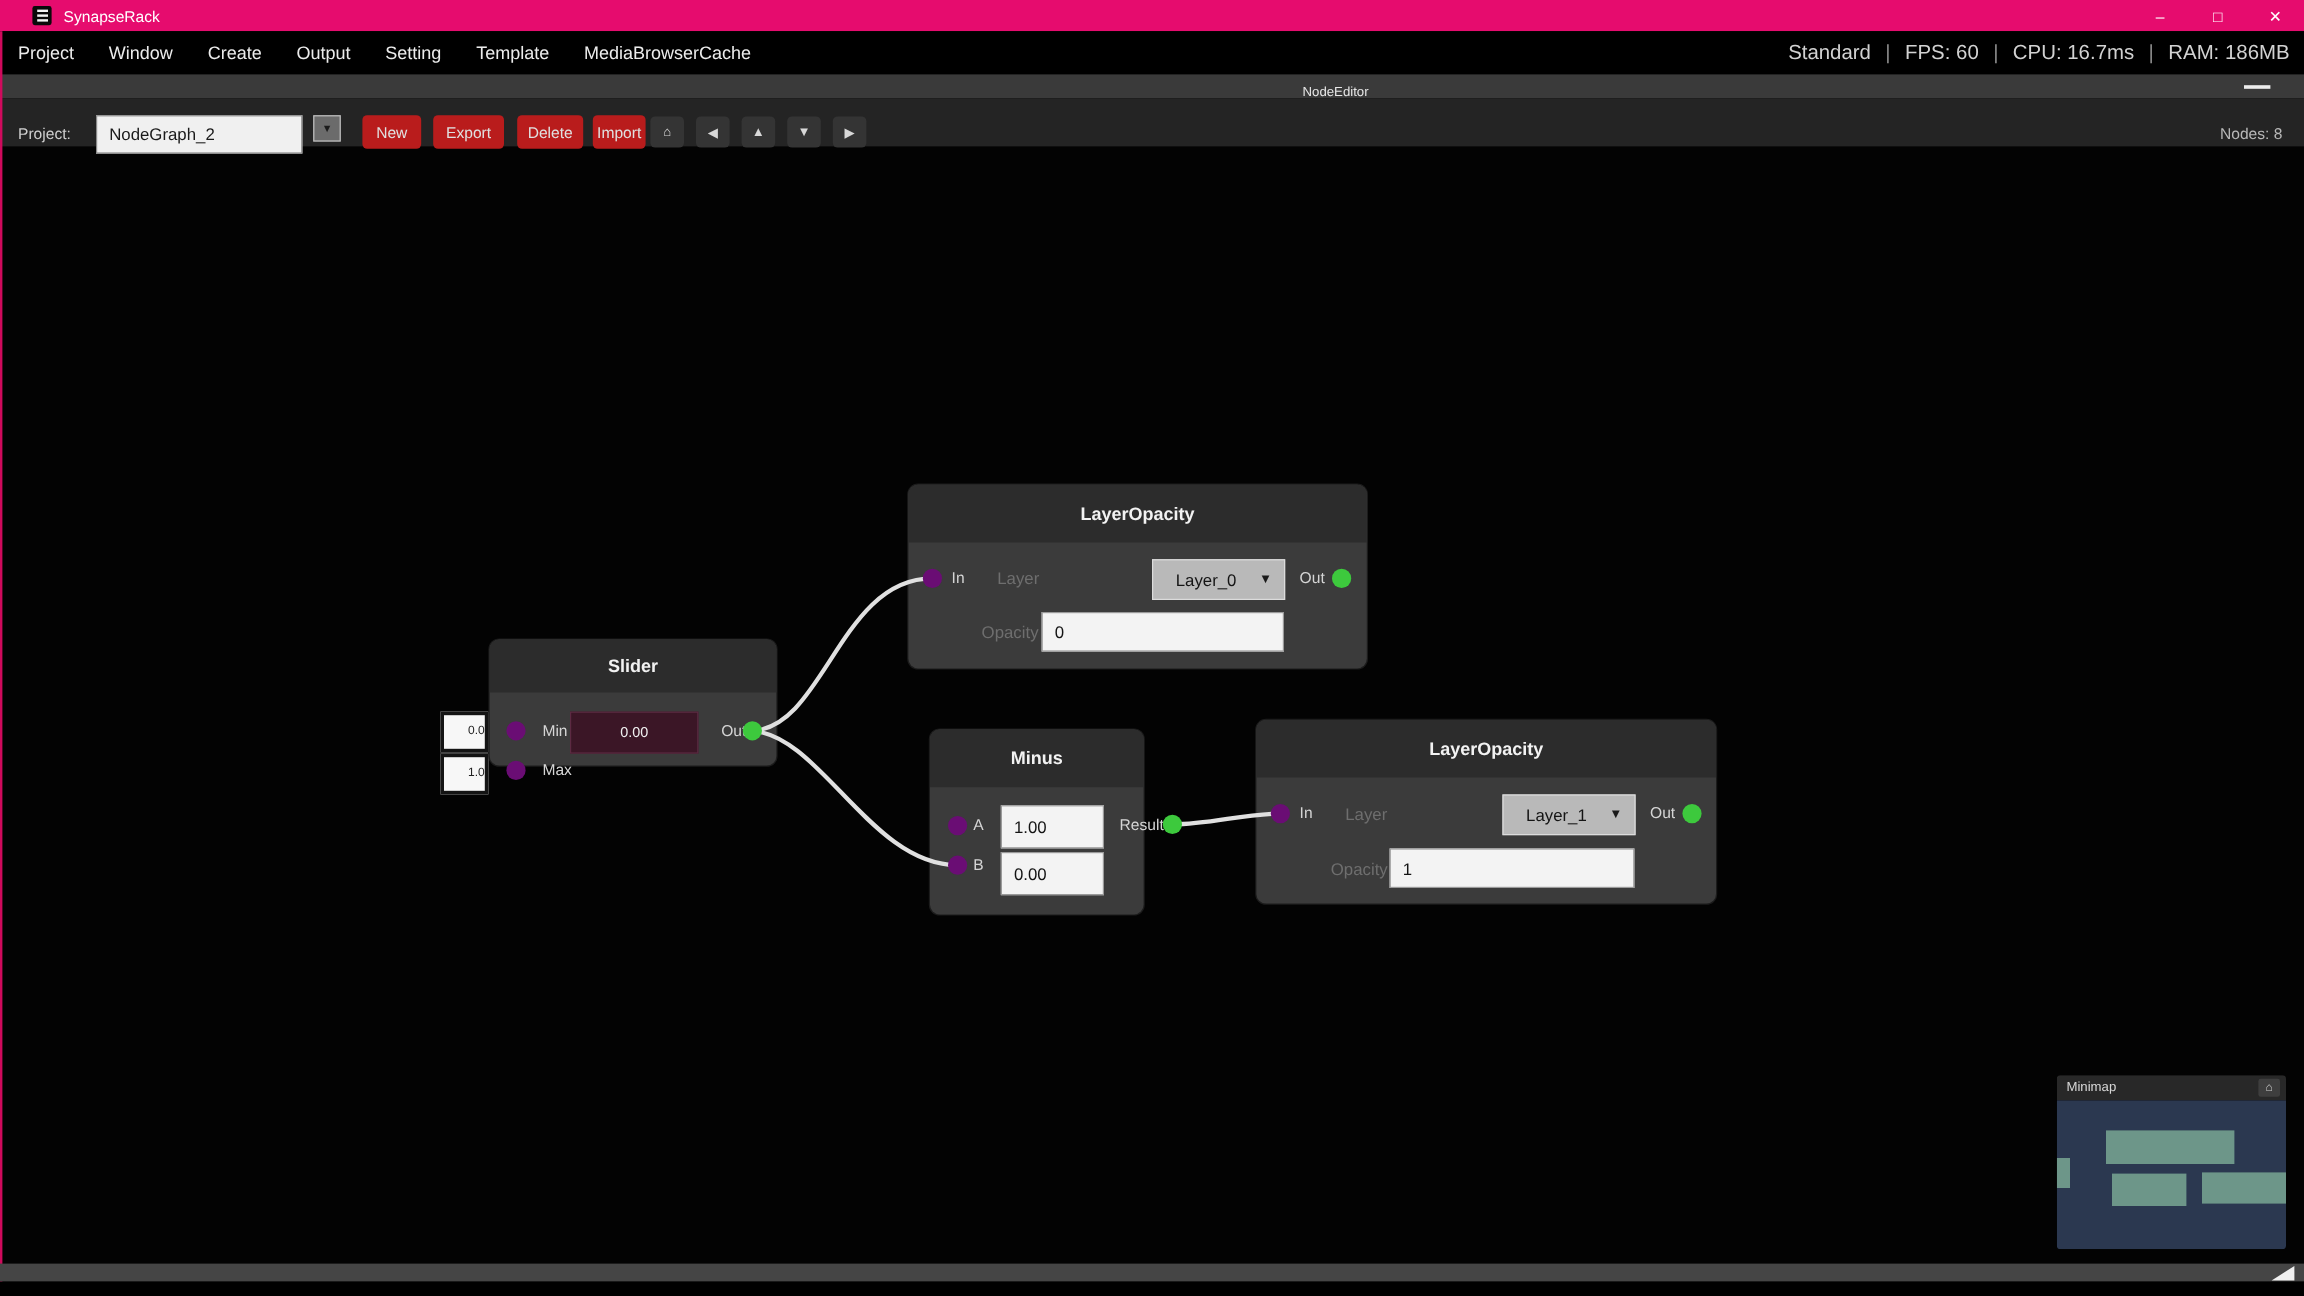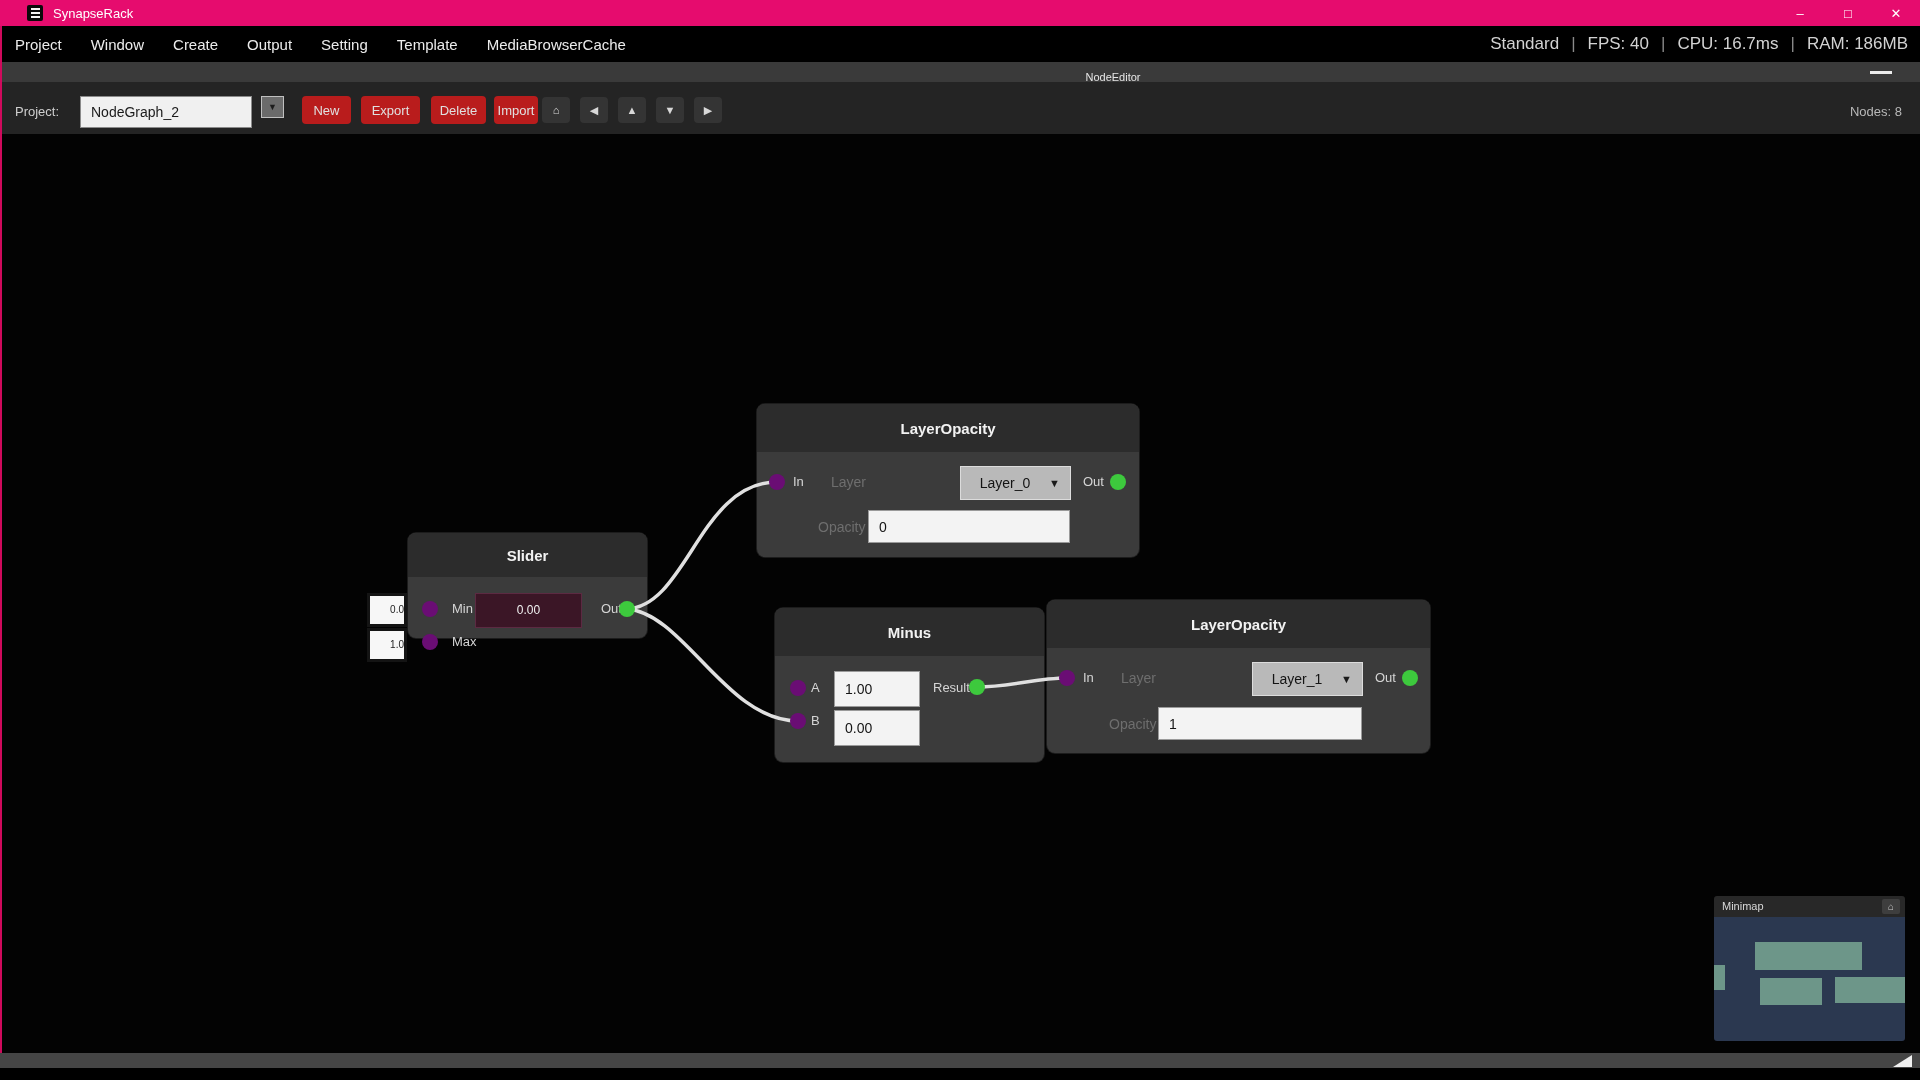--- a/index.html
+++ b/index.html
@@ -25,21 +25,21 @@
   .status-cluster { position:absolute; right:12px; top:0; height:36px; display:flex; align-items:center;
                     color:#d2d2d2; font-size:17px; }
   .status-sep { color:#8a8a8a; margin:0 12px; font-size:17px; }
 
   .tabbar { position:absolute; left:0; top:62px; width:1920px; height:20px; background:#3a3a3a; }
   .tab-title { position:absolute; left:1048px; top:5px; width:130px; height:20px; line-height:20px;
                text-align:center; color:#e6e6e6; font-size:11px; }
   .tab-dash { position:absolute; right:28px; top:9px; width:22px; height:3px; background:#ececec; }
 
   
-  .toolbar { position:absolute; left:0; top:82px; width:1920px; height:52px; background:#242424; }
+  .toolbar { position:absolute; left:0; top:82px; width:1920px; height:40px; background:#242424; }
   .toolbar-label { position:absolute; left:15px; top:14px; height:32px; line-height:32px;
                    color:#cfcfcf; font-size:13px; }
   .project-input { position:absolute; left:80px; top:14px; width:172px; height:32px; background:#f0f0f0;
                    border:1px solid #8a8a8a; color:#1a1a1a; font-size:14px; padding:0 10px;
                    font-family:"Liberation Sans", sans-serif; }
   .project-dd { position:absolute; left:261px; top:14px; width:23px; height:22px; background:#6b6b6b;
                 border:1px solid #c0c0c0; color:#1c1c1c; font-size:9px; display:flex;
                 align-items:center; justify-content:center; }
   .tb-btn { position:absolute; top:14px; height:28px; background:#b91c1c; border:none; border-radius:4px;
             color:#e0e0e0; font-size:13px; font-family:"Liberation Sans", sans-serif; }
@@ -117,21 +117,21 @@
     <div class="menu-item">Project</div>
     <div class="menu-item">Window</div>
     <div class="menu-item">Create</div>
     <div class="menu-item">Output</div>
     <div class="menu-item">Setting</div>
     <div class="menu-item">Template</div>
     <div class="menu-item">MediaBrowserCache</div>
     <div class="status-cluster">
       <span>Standard</span>
       <span class="status-sep">|</span>
-      <span>FPS: 40</span>
+      <span>FPS: 60</span>
       <span class="status-sep">|</span>
       <span>CPU: 16.7ms</span>
       <span class="status-sep">|</span>
       <span>RAM: 186MB</span>
     </div>
   </div>
 
   <div class="tabbar">
     <div class="tab-title">NodeEditor</div>
     <div class="tab-dash"></div>
@@ -193,21 +193,21 @@
     <div class="dropdown" style="left:203px; top:62px;">
       <span class="dd-text">Layer_0</span>
       <span class="dd-arrow">▼</span>
     </div>
     <div class="port-label" style="left:326px; top:70px;">Out</div>
     <div class="port abs port-out" style="left:353px; top:70px;"></div>
     <div class="dim-label" style="left:61px; top:115px;">Opacity</div>
     <input class="node-input" style="left: 111px; top: 106px; width: 202px; height: 33px;" value="0">
   </div>
 
-  <div class="node" style="left:775px; top:608px; width:269px; height:154px;">
+  <div class="node" style="left:775px; top:608px; width:178px; height:154px;">
     <div class="node-header" style="height:48px;">
       <div class="node-title">Minus</div>
     </div>
     <div class="port abs port-in" style="left:15px; top:72px;"></div>
     <div class="port-label" style="left:36px; top:72px;">A</div>
     <input class="node-input" style="left: 59px; top: 63px; width: 86px; height: 36px;" value="1.00">
     <div class="port-label" style="left:158px; top:72px;">Result</div>
     <div class="port abs port-out" style="left:194px; top:71px;"></div>
     <div class="port abs port-in" style="left:15px; top:105px;"></div>
     <div class="port-label" style="left:36px; top:105px;">B</div>

